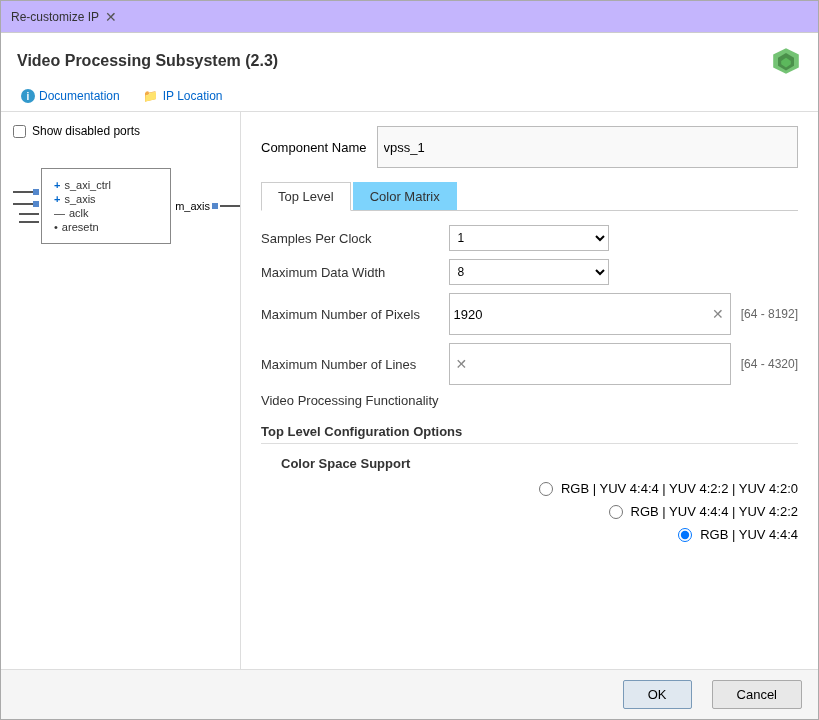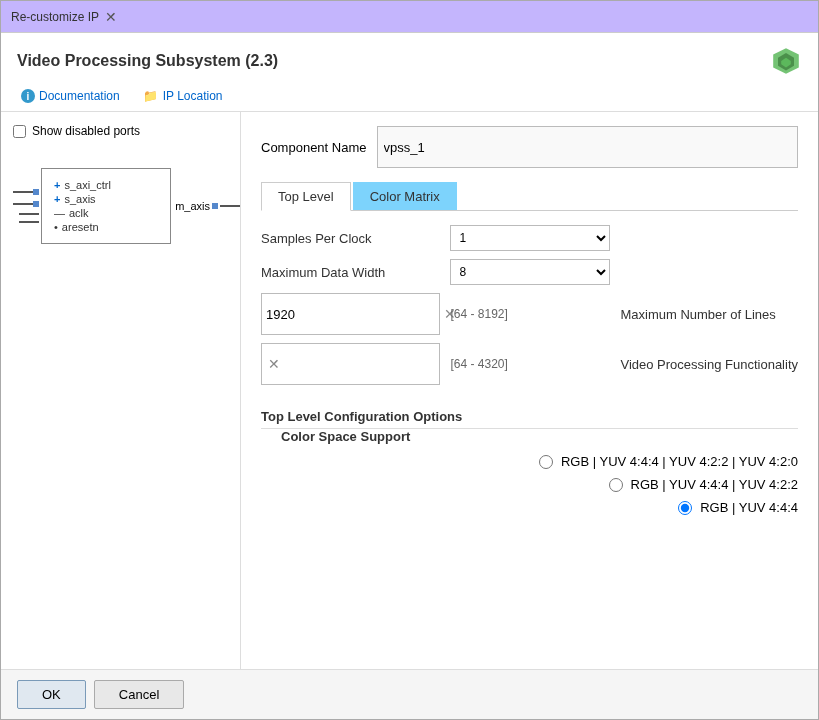--- a/index.html
+++ b/index.html
@@ -213,21 +213,21 @@
       padding: 0 2px;
     }
     .range-label {
       font-size: 12px;
       color: #666;
     }
     .section-title {
       font-size: 13px;
       font-weight: 600;
       color: #333;
-      margin-bottom: 0;
+      margin-bottom: 12px;
       padding-bottom: 4px;
       border-bottom: 1px solid #ddd;
     }
     .subsection-title {
       font-size: 13px;
       font-weight: 600;
       color: #333;
       margin-bottom: 10px;
       margin-left: 20px;
     }
@@ -246,22 +246,22 @@
     }
     .radio-item input[type="radio"] {
       cursor: pointer;
       width: 14px;
       height: 14px;
     }
     .footer {
       border-top: 1px solid #ddd;
       padding: 10px 16px;
       display: flex;
-      justify-content: flex-start;
-      gap: 8px;
+      justify-content: flex-end;
+      gap: 20px;
       background: #f5f5f5;
     }
     .btn {
       padding: 6px 24px;
       font-size: 13px;
       border: 1px solid #aaa;
       background: #e8e8e8;
       cursor: pointer;
       border-radius: 2px;
     }
@@ -413,20 +413,21 @@
         <div class="form-control">
           <select class="select-box">
             <option>8</option>
             <option>10</option>
             <option>12</option>
             <option>16</option>
           </select>
         </div>
         <span></span>
 
+        <span class="form-label">Maximum Number of Pixels</span>
         <div class="input-with-clear">
           <input type="text" value="1920" style="">
           <span class="clear-btn">✕</span>
         </div>
         <span class="range-label">[64 - 8192]</span>
 
         <span class="form-label">Maximum Number of Lines</span>
         <div class="input-with-clear">
           <span class="clear-btn">✕</span>
         </div>

